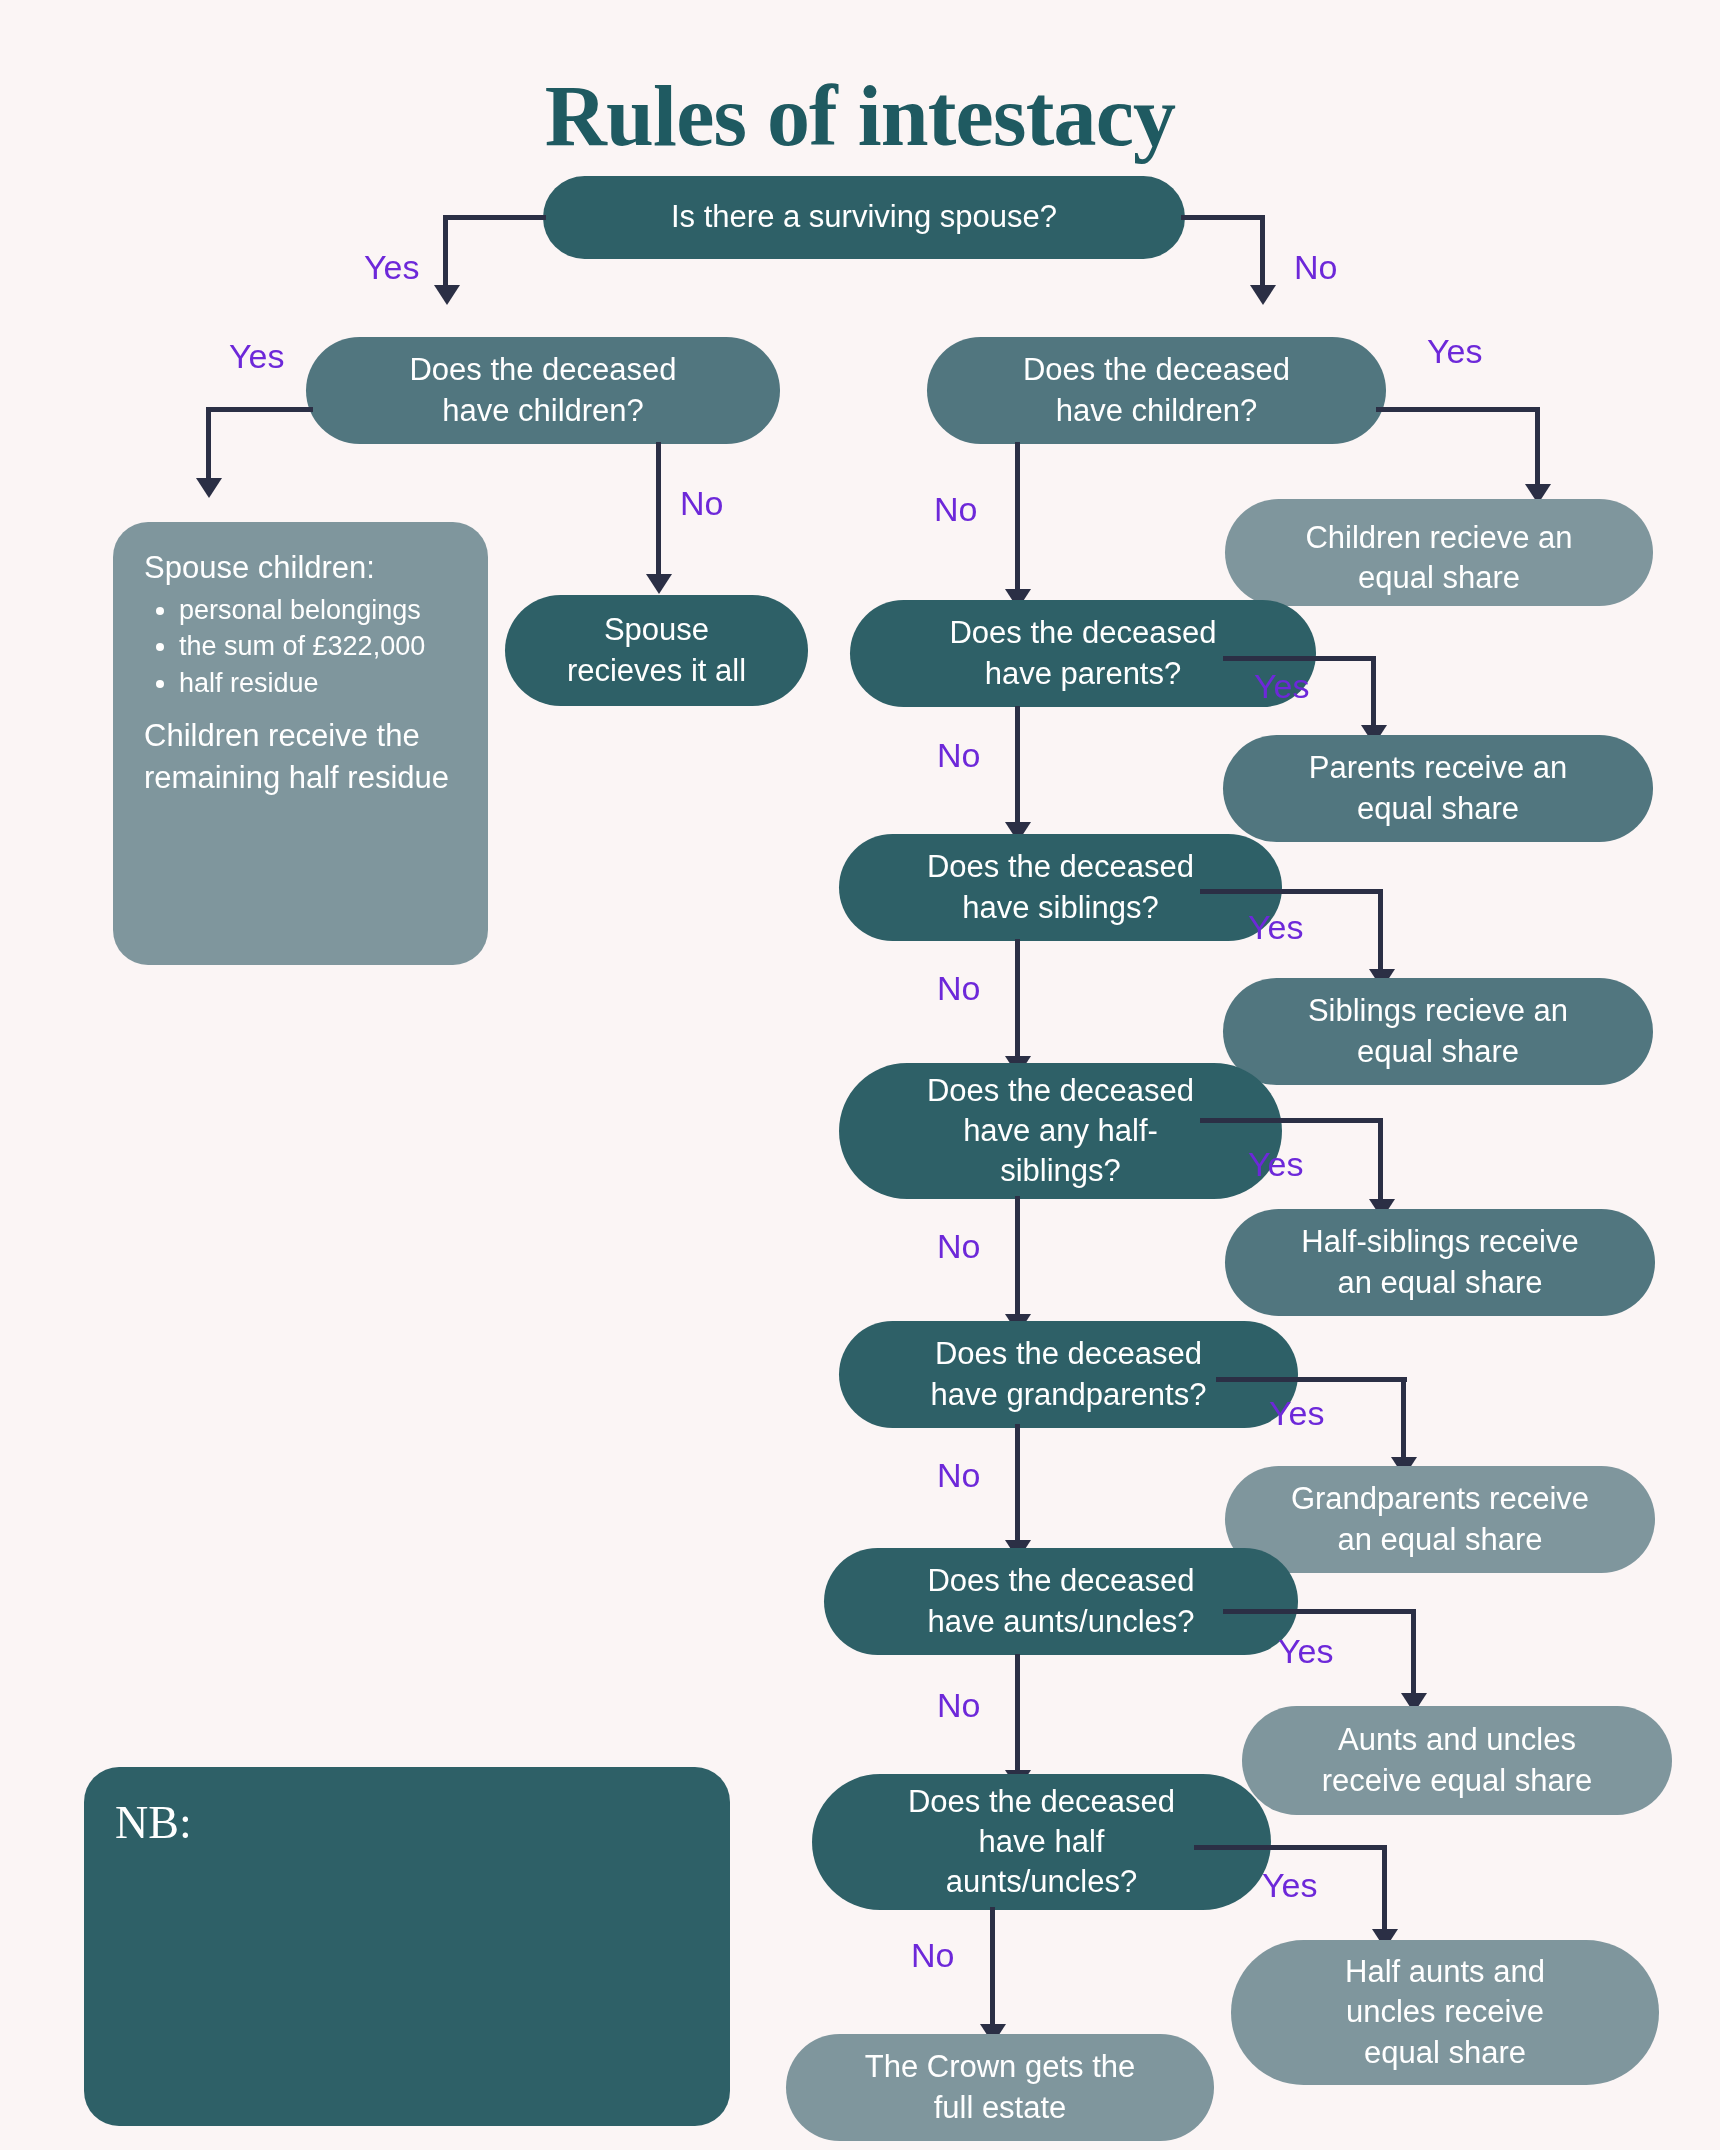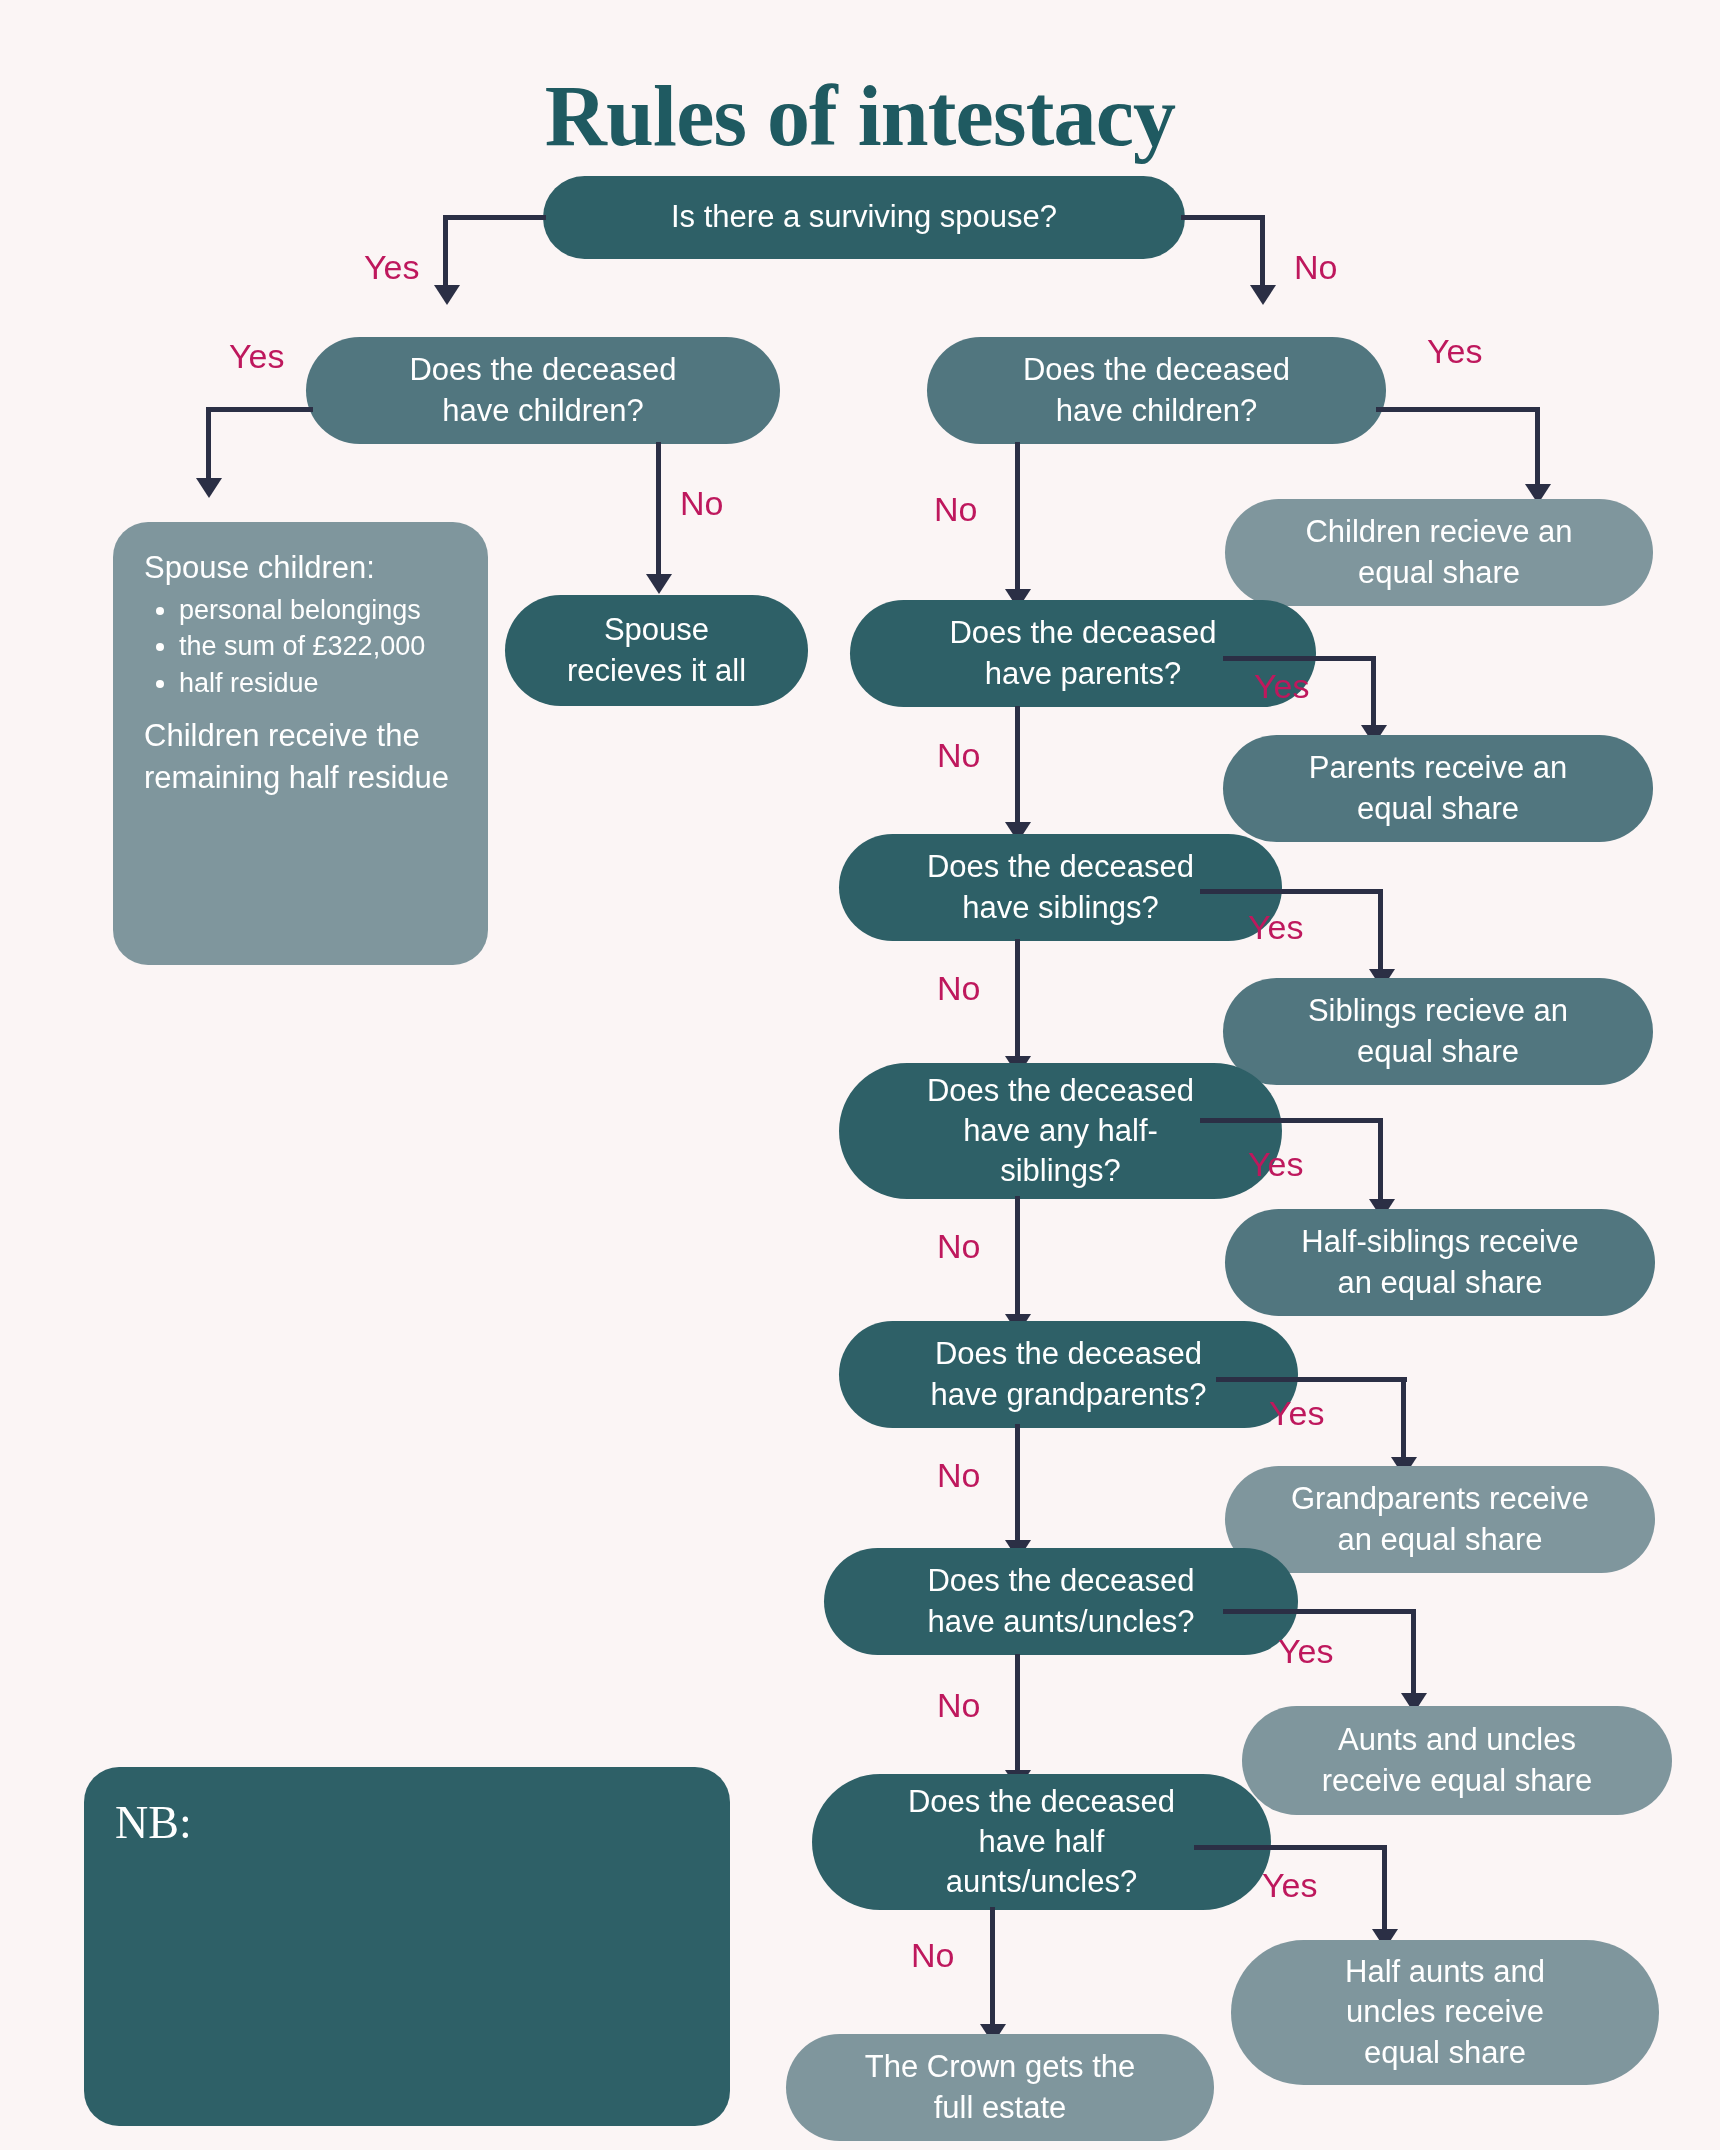--- a/index.html
+++ b/index.html
@@ -54,21 +54,21 @@
 
   .nb .nbhead{
     font-family:"Liberation Serif", serif;
     font-size:46px;margin:0 0 3.1px 0;
   }
   .nb ul{margin:0;padding-left:37px;}
   .nb li{font-size:31px;line-height:1.30;margin-bottom:1.5px;}
 
   .lbl{
     position:absolute;
-    color:#be185d;
+    color:#6d28d9;
     font-size:34px;
     white-space:nowrap;
   }
 
   .ln{position:absolute;background:#2b2f45;}
   .ln.h{height:5.4px;}
   .ln.v{width:5.4px;}
   .arw{
     position:absolute;
     width:0;height:0;
@@ -134,21 +134,21 @@
 
   <div class="ln h" style="left:1376px;top:359px;width:164px;"></div>
   <div class="ln v" style="left:1535px;top:359px;height:83px;"></div>
   <div class="arw" style="left:1525px;top:436px;"></div>
   <div class="lbl" style="left:1427px;top:284px;">Yes</div>
 
   <div class="ln v" style="left:1015px;top:394px;height:153px;"></div>
   <div class="arw" style="left:1005px;top:541px;"></div>
   <div class="lbl" style="left:934px;top:442px;">No</div>
 
-  <div class="node pill c-light" style="left:1225px;top:451px;width:428px;height:107px;white-space:pre-line;">
+  <div class="node pill c-light" style="left:1225px;top:451px;width:428px;height:107px;white-space:pre-line;align-items:flex-end;">
     <span>Children recieve an
 equal share</span>
   </div>
 
   <div class="node pill c-dark" style="left:850px;top:552px;width:466px;height:107px;white-space:pre-line;">
     <span>Does the deceased
 have parents?</span>
   </div>
   <div class="ln h" style="left:1223px;top:608px;width:153px;"></div>
   <div class="ln v" style="left:1371px;top:608px;height:75px;"></div>

